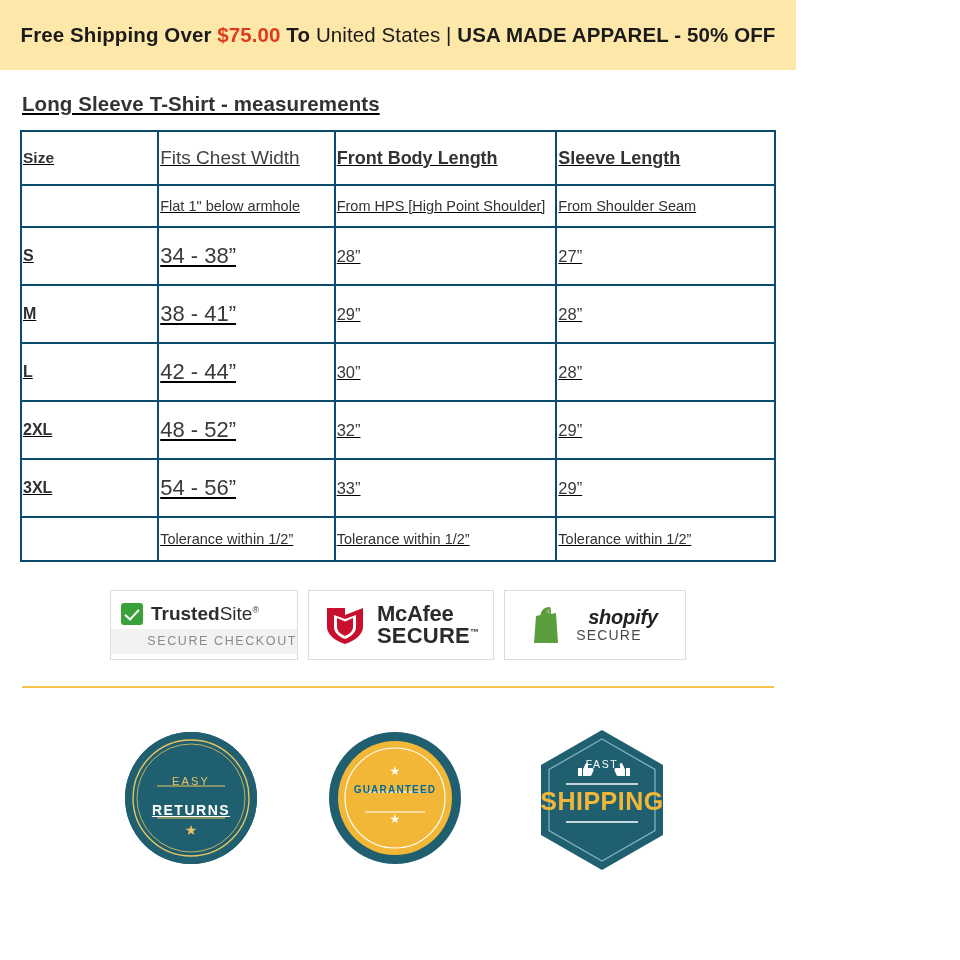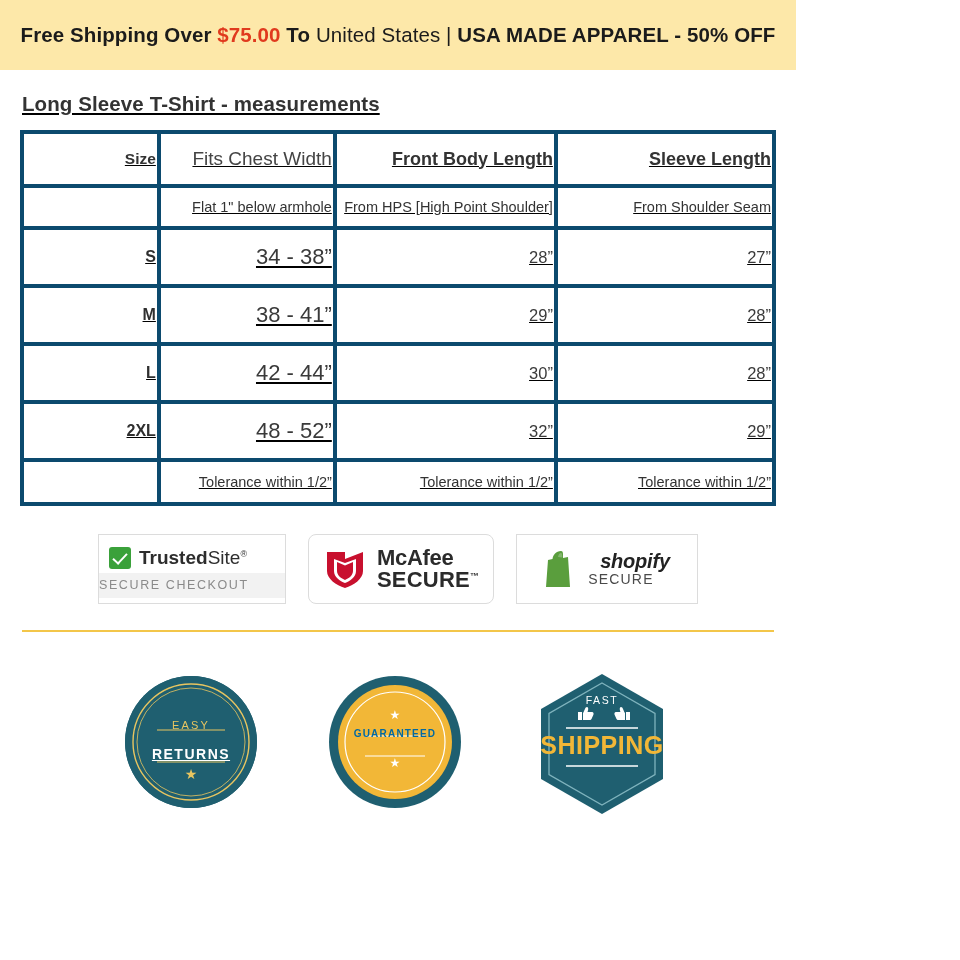--- a/index.html
+++ b/index.html
@@ -48,22 +48,22 @@
     margin: 0 0 14px 2px;
     letter-spacing: 0.1px;
   }
   table.size-table {
     width: 100%;
     border-collapse: collapse;
     table-layout: fixed;
   }
   table.size-table th,
   table.size-table td {
-    border: 4px solid #0c4a6e;
-    text-align: right;
+    border: 2px solid #0c4a6e;
+    text-align: left;
     color: #333;
   }
   table.size-table col.c1 { width: 18.2%; }
   table.size-table col.c2 { width: 23.4%; }
   table.size-table col.c3 { width: 29.4%; }
   table.size-table col.c4 { width: 29.0%; }
 
   .hdr-row th {
     height: 54px;
     font-size: 18px;
@@ -102,21 +102,21 @@
     color: #3c3c3c;
     vertical-align: middle;
   }
 
   
   .trust-row {
     margin-top: 28px;
     display: flex;
     justify-content: center;
     align-items: center;
-    gap: 22px;
+    gap: 10px;
   }
   .badge-box {
     background: #ffffff;
     border: 1px solid #dcdcdc;
     display: flex;
     flex-direction: column;
     justify-content: center;
   }
   
   .trustedsite {
@@ -149,31 +149,30 @@
     font-weight: bold;
     white-space: nowrap;
   }
   .ts-word .thin { font-weight: normal; }
   .ts-word .reg-mark { font-size: 9px; vertical-align: super; font-weight: normal; }
   .ts-bottom {
     background: #f2f2f2;
     color: #8a8a8a;
     font-size: 12.5px;
     letter-spacing: 1.6px;
-    text-align: left;
+    text-align: right;
     padding: 5px 0 6px 0;
   }
   
   .mcafee {
     width: 186px; height: 70px;
     flex-direction: row;
     align-items: center;
     gap: 10px;
     padding: 0 12px;
-    border-radius: 8px;
   }
   .mc-shield {
     width: 44px; height: 44px;
     flex: 0 0 auto;
     position: relative;
   }
   .mc-text {
     line-height: 1.0;
   }
   .mc-1 { font-size: 22px; font-weight: bold; color: #2b2b2b; letter-spacing: -0.3px; }
@@ -267,20 +266,26 @@
         <tr class="data-row">
           <td class="size">L</td>
           <td class="chest">42 - 44”</td>
           <td class="len">30”</td>
           <td class="sleeve">28”</td>
         </tr>
         <tr class="data-row">
           <td class="size">2XL</td>
           <td class="chest">48 - 52”</td>
           <td class="len">32”</td>
+          <td class="sleeve">29”</td>
+        </tr>
+        <tr class="data-row">
+          <td class="size">3XL</td>
+          <td class="chest">54 - 56”</td>
+          <td class="len">33”</td>
           <td class="sleeve">29”</td>
         </tr>
         <tr class="tol-row">
           <td></td>
           <td>Tolerance within 1/2”</td>
           <td>Tolerance within 1/2”</td>
           <td>Tolerance within 1/2”</td>
         </tr>
       </tbody>
     </table>
@@ -370,19 +375,19 @@
           <line x1="-36" y1="-16" x2="36" y2="-16" stroke="#ffffff" stroke-width="1.4"></line>
           <line x1="-36" y1="22" x2="36" y2="22" stroke="#ffffff" stroke-width="1.4"></line>
           <g fill="#ffffff" transform="translate(-26,-38)">
             <path d="M2,6 L6,6 L6,14 L2,14 Z M7,7 C9,4 9,1 11,1 C13,1 12,5 11.5,6 L16,6 C17.5,6 18,7.5 17.3,9 L15.5,13 C15,14 14,14 13,14 L7,14 Z"></path>
           </g>
           <g fill="#ffffff" transform="translate(30,-38) scale(-1,1)">
             <path d="M2,6 L6,6 L6,14 L2,14 Z M7,7 C9,4 9,1 11,1 C13,1 12,5 11.5,6 L16,6 C17.5,6 18,7.5 17.3,9 L15.5,13 C15,14 14,14 13,14 L7,14 Z"></path>
           </g>
         </g>
       </svg>
-      <div class="seal-label" style="top:24px; font-size:10.5px; letter-spacing:1.6px; color:#ffffff;">FAST</div>
+      <div class="seal-label" style="top:32px; font-size:10.5px; letter-spacing:1.6px; color:#ffffff;">FAST</div>
       <div class="seal-label" style="top:61px; font-size:25px; font-weight:bold; letter-spacing:0.5px; color:#f2b737;">SHIPPING</div>
     </div>
 
   </div>
 
 </div>
 
 </body></html>

